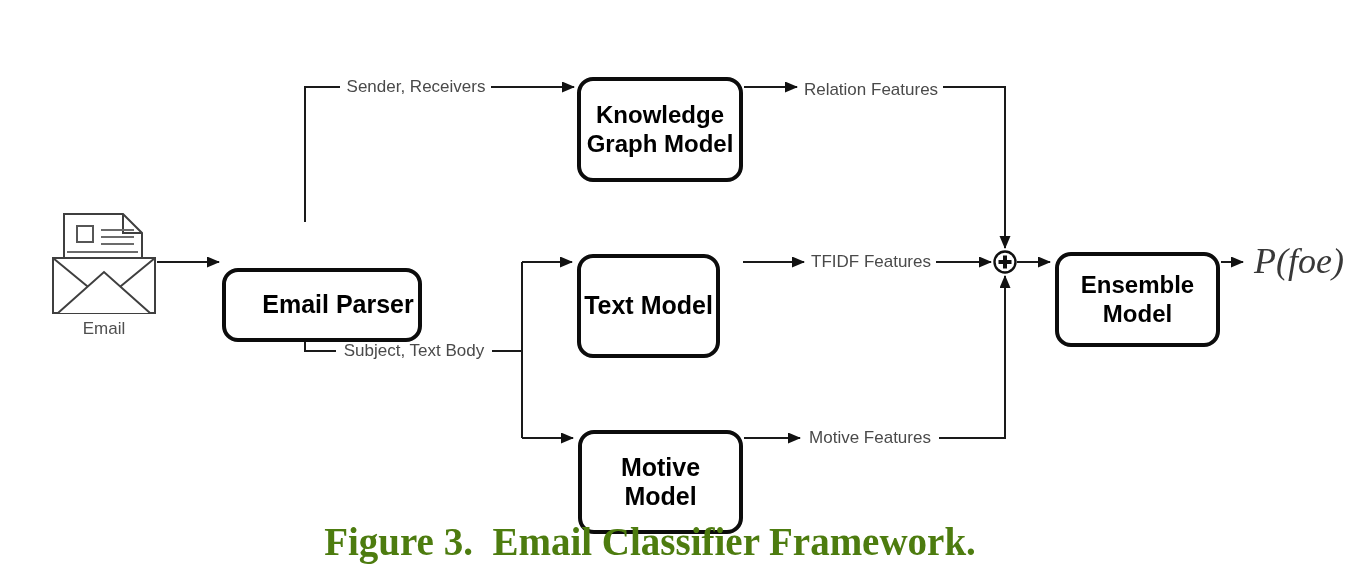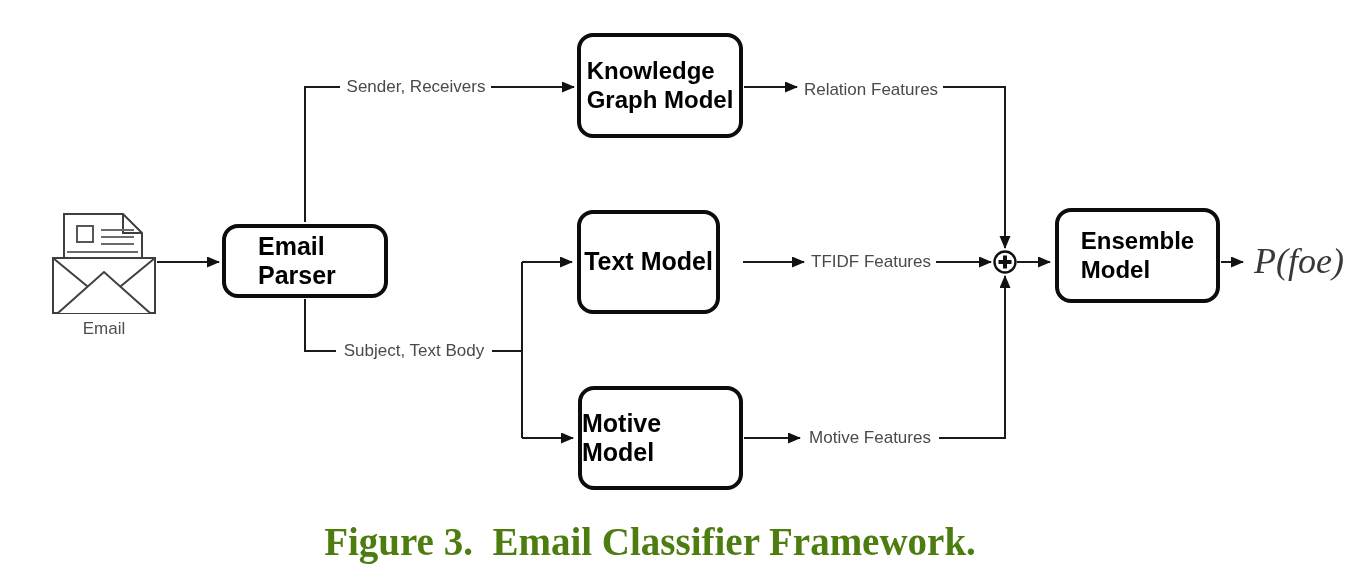--- a/index.html
+++ b/index.html
@@ -22,28 +22,29 @@
   }
   .node {
     position: absolute;
     box-sizing: border-box;
     border: 4px solid #0c0c0c;
     border-radius: 16px;
     background: #ffffff;
     display: flex;
     align-items: center;
     justify-content: center;
-    text-align: left;
+    text-align: center;
     font-weight: 700;
     font-size: 24px;
     line-height: 1.18;
     color: #000000;
     white-space: pre-line;
+    margin-top: 44px;
   }
-  .node-email-parser   { left: 222px;  top: 224px; width: 166px; height: 74px;  font-size: 25px; padding-left: 32px; }
+  .node-email-parser   { left: 222px;  top: 224px; width: 200px; height: 74px;  font-size: 25px; padding-left: 32px; }
   .node-kgm            { left: 577px;  top: 33px;  width: 166px; height: 105px; }
   .node-text-model     { left: 577px;  top: 210px; width: 143px; height: 104px; font-size: 25px; }
   .node-motive-model   { left: 578px;  top: 386px; width: 165px; height: 104px; font-size: 25px; }
   .node-ensemble       { left: 1055px; top: 208px; width: 165px; height: 95px; }
 
   .edge-label {
     position: absolute;
     transform: translate(-50%, -50%);
     font-size: 17px;
     color: #4a4a4a;

